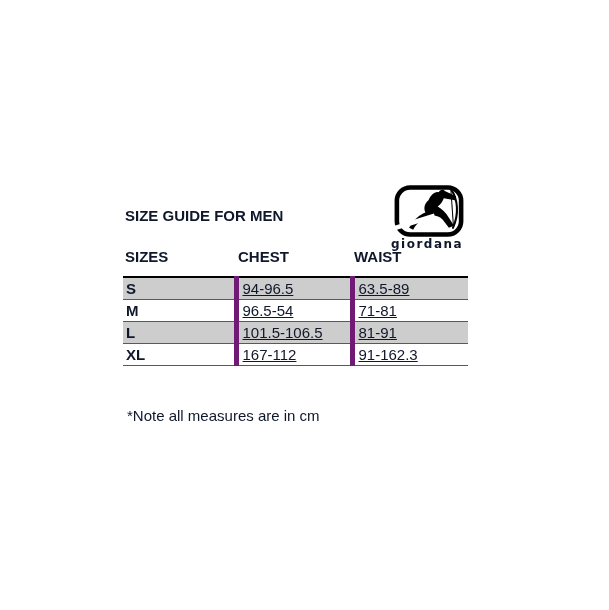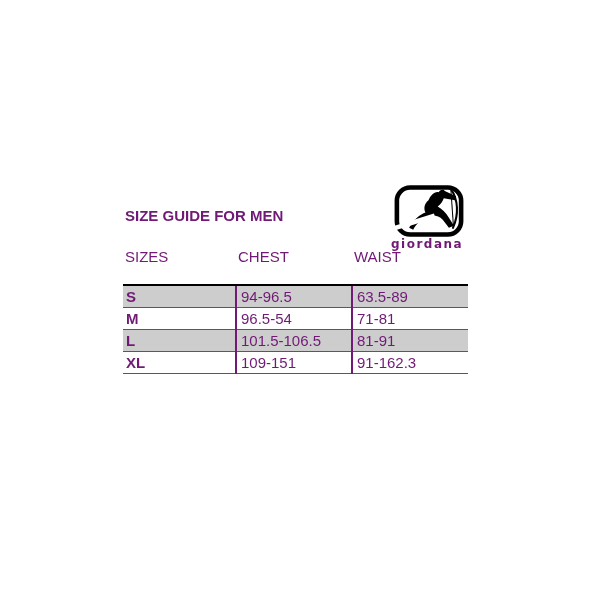--- a/index.html
+++ b/index.html
@@ -2,21 +2,21 @@
 <html><head>
 <meta charset="utf-8">
 <style>
   html, body { margin: 0; padding: 0; background: #ffffff; }
   .canvas {
     position: relative;
     width: 483px;
     height: 610px;
     background: #ffffff;
     font-family: "Liberation Sans", sans-serif;
-    color: #701a75;
+    color: #0f172a;
     overflow: hidden;
   }
   .titles {
     position: absolute;
     left: 125px;
     top: 204px;
   }
   .title-line {
     font-size: 15px;
     font-weight: bold;
@@ -45,38 +45,39 @@
     left: 123px;
     top: 248px;
     width: 345px;
     border-collapse: collapse;
     table-layout: fixed;
     font-size: 15px;
   }
   table.size-table th {
     text-align: left;
     font-size: 15px;
-    font-weight: normal;
+    font-weight: bold;
     height: 18px;
     line-height: 18px;
-    padding: 0 0 18px 2px;
+    padding: 0 0 10px 2px;
     border-bottom: 2px solid #000000;
     white-space: nowrap;
   }
   table.size-table td {
     height: 21px;
     line-height: 21px;
     padding: 0 0 0 3px;
     border-bottom: 1px solid #595959;
     white-space: nowrap;
     overflow: hidden;
   }
   table.size-table td + td {
-    border-left: 2px solid #701a75;
+    border-left: 5px solid #701a75;
     padding-left: 4px;
+    text-decoration: underline;
   }
   table.size-table tr.shaded td { background: #cdcdcd; }
   table.size-table td.size-cell { font-weight: bold; }
   .note {
     position: absolute;
     left: 127px;
     top: 406px;
     font-size: 15px;
     line-height: 19px;
     white-space: nowrap;
@@ -128,20 +129,21 @@
           <td>96.5-54</td>
           <td>71-81</td>
         </tr>
         <tr class="shaded">
           <td class="size-cell">L</td>
           <td>101.5-106.5</td>
           <td>81-91</td>
         </tr>
         <tr>
           <td class="size-cell">XL</td>
-          <td>109-151</td>
+          <td>167-112</td>
           <td>91-162.3</td>
         </tr>
       </tbody>
   </table>
 
+  <div class="note">*Note all measures are in cm</div>
 
 </div>
 
 </body></html>

